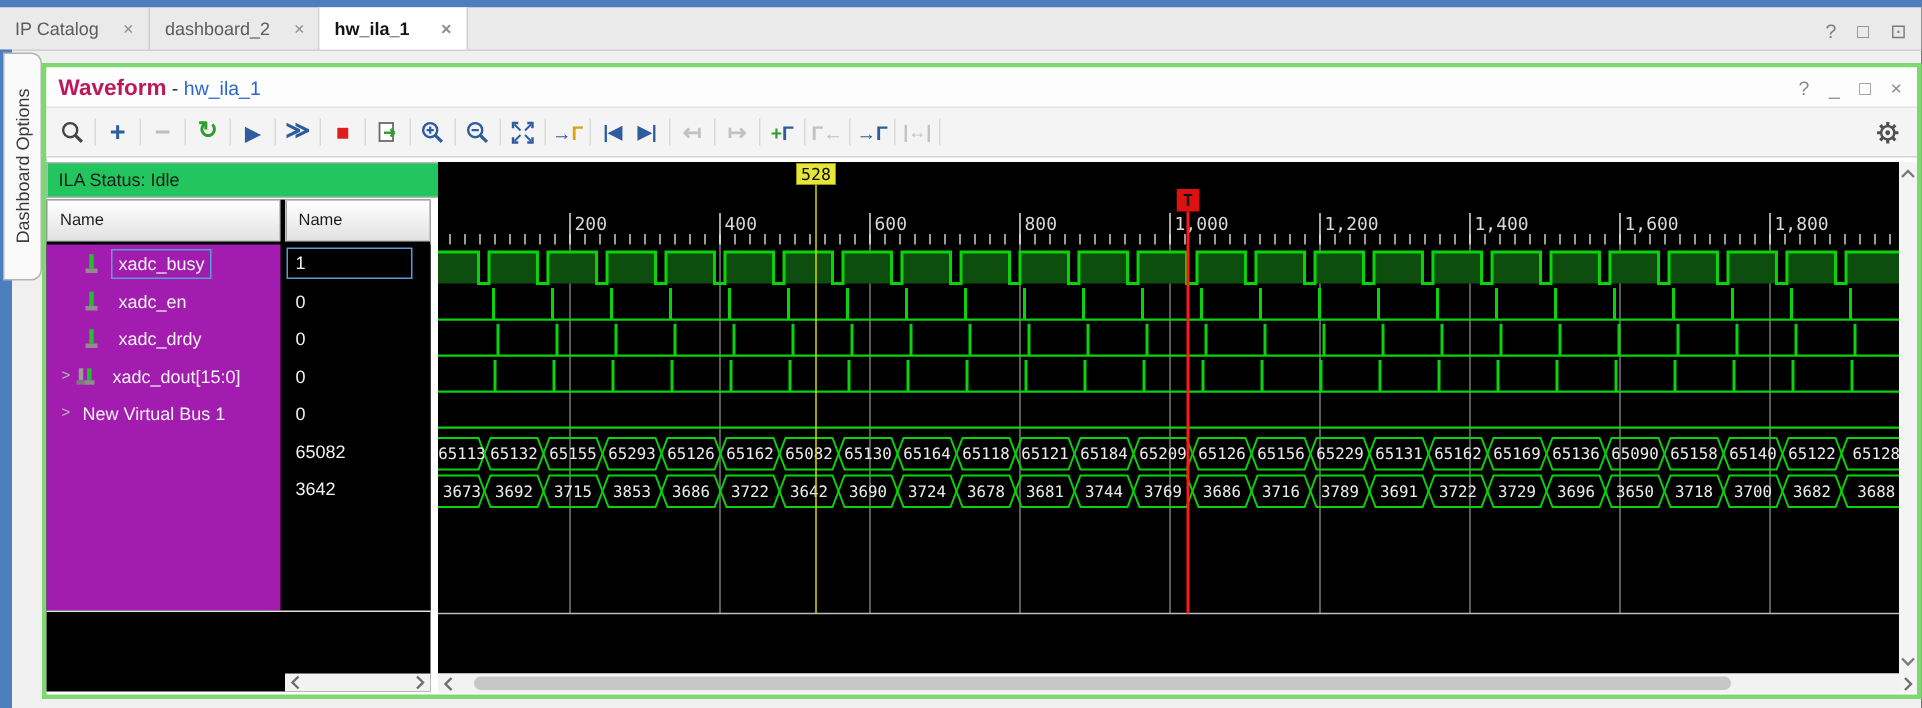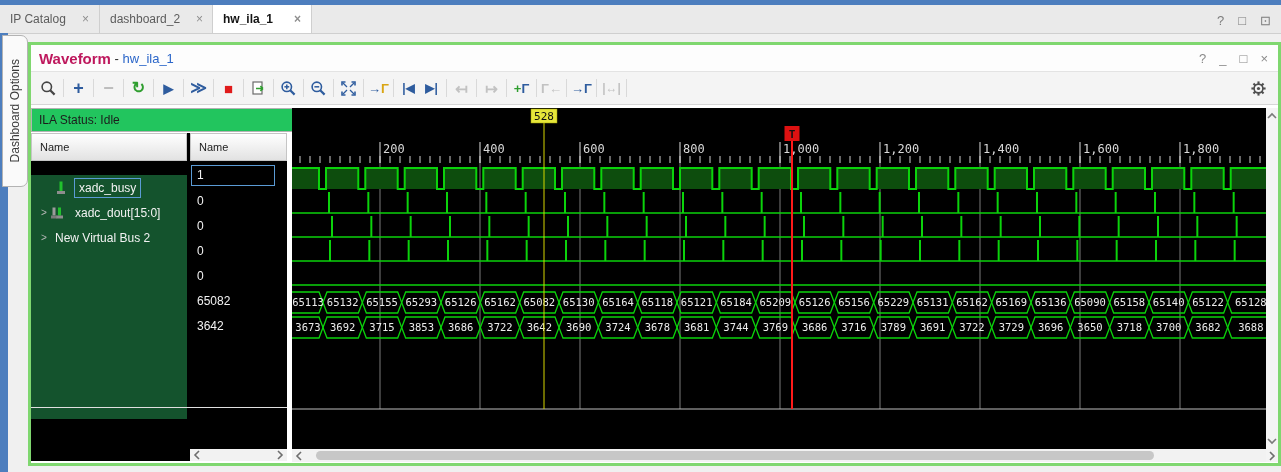--- a/index.html
+++ b/index.html
@@ -33,21 +33,21 @@
   .tsep{width:1px;height:18px;background:#d9d9d9;margin:0 3px;flex:none}
   .gearbox{position:absolute;right:10px;top:33px;width:20px;height:20px;display:flex;align-items:center;justify-content:center}
   .status{position:absolute;left:0;top:63px;width:292px;height:24px;background:#22c55e;border:1px solid #b3b3b3;
           box-sizing:border-box;font-size:12px;color:#1c1c1c;line-height:22px;padding-left:7px}
   .colsbg{position:absolute;left:0;top:88px;width:256px;height:328px;background:#000}
   .hdr{position:absolute;top:88px;height:28px;background:linear-gradient(#ffffff,#e2e2e2);
        border:1px solid #c5c5c5;box-sizing:border-box;font-size:11px;font-weight:normal;color:#1c1c1c;
        line-height:26px;padding-left:8px}
   .hdr-name{left:0;width:156px}
   .hdr-value{left:159px;width:97px}
-  .namecol{position:absolute;left:0;top:130px;width:156px;height:244px;background:#14532d;overflow:hidden}
+  .namecol{position:absolute;left:0;top:118px;width:156px;height:244px;background:#a21caf;overflow:hidden}
   .valcol{position:absolute;left:159px;top:118px;width:97px;height:244px;background:#000;overflow:hidden}
   .tree-row{height:25px;display:flex;align-items:center;color:#f2f2f2;font-size:12px}
   .tree-row .arrow{width:12px;margin-left:7px;color:#b8b8b8;font-size:10px;flex:none;text-align:center}
   .tree-row .indent{width:23px;flex:none}
   .tree-row svg{margin-right:6px;flex:none}
   .slabel{padding:2px 4px;border:1px solid transparent;white-space:nowrap}
   .slabel.sel{border-color:#5b9bd5}
   .val-row{height:25px;display:flex;align-items:center;color:#f2f2f2;font-size:12px;padding-left:7px;box-sizing:border-box}
   .val-row .box{display:inline-block;border:1px solid #5b9bd5;line-height:19px;padding:0 5px;
                 box-sizing:border-box;min-width:84px;margin-left:-6px}
@@ -243,32 +243,48 @@
   <div class="namecol">
       <div class="tree-row">
         <span class="indent"></span>
         <svg width="14" height="14" viewBox="0 0 14 14">
           <rect x="5.5" y="0.5" width="3" height="9.5" fill="#21c12d"></rect>
           <rect x="3" y="10" width="8" height="3" fill="#8d8d8d"></rect>
         </svg>
         <span class="slabel sel">xadc_busy</span>
       </div>
       <div class="tree-row">
+        <span class="indent"></span>
+        <svg width="14" height="14" viewBox="0 0 14 14">
+          <rect x="5.5" y="0.5" width="3" height="9.5" fill="#21c12d"></rect>
+          <rect x="3" y="10" width="8" height="3" fill="#8d8d8d"></rect>
+        </svg>
+        <span class="slabel">xadc_en</span>
+      </div>
+      <div class="tree-row">
+        <span class="indent"></span>
+        <svg width="14" height="14" viewBox="0 0 14 14">
+          <rect x="5.5" y="0.5" width="3" height="9.5" fill="#21c12d"></rect>
+          <rect x="3" y="10" width="8" height="3" fill="#8d8d8d"></rect>
+        </svg>
+        <span class="slabel">xadc_drdy</span>
+      </div>
+      <div class="tree-row">
         <span class="arrow">&gt;</span>
         <svg width="14" height="14" viewBox="0 0 14 14">
           <rect x="2.5" y="1.5" width="3" height="8" fill="#9b9b9b"></rect>
           <rect x="1" y="9.5" width="6" height="3" fill="#7a7a7a"></rect>
           <rect x="8" y="1.5" width="3" height="8" fill="#21c12d"></rect>
           <rect x="6.5" y="9.5" width="6.5" height="3" fill="#8d8d8d"></rect>
         </svg>
         <span class="slabel">xadc_dout[15:0]</span>
       </div>
       <div class="tree-row">
         <span class="arrow">&gt;</span>
-        <span class="slabel">New Virtual Bus 2</span>
+        <span class="slabel">New Virtual Bus 1</span>
       </div>
     </div>
   <div class="valcol">
       <div class="val-row">
         <span class="box">1</span>
       </div>
       <div class="val-row">
         <span>0</span>
       </div>
       <div class="val-row">

